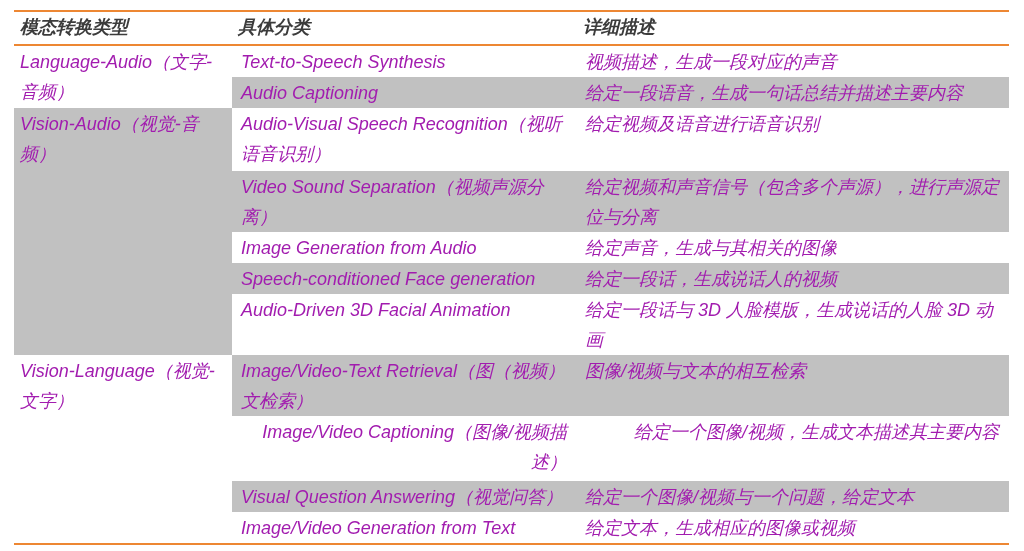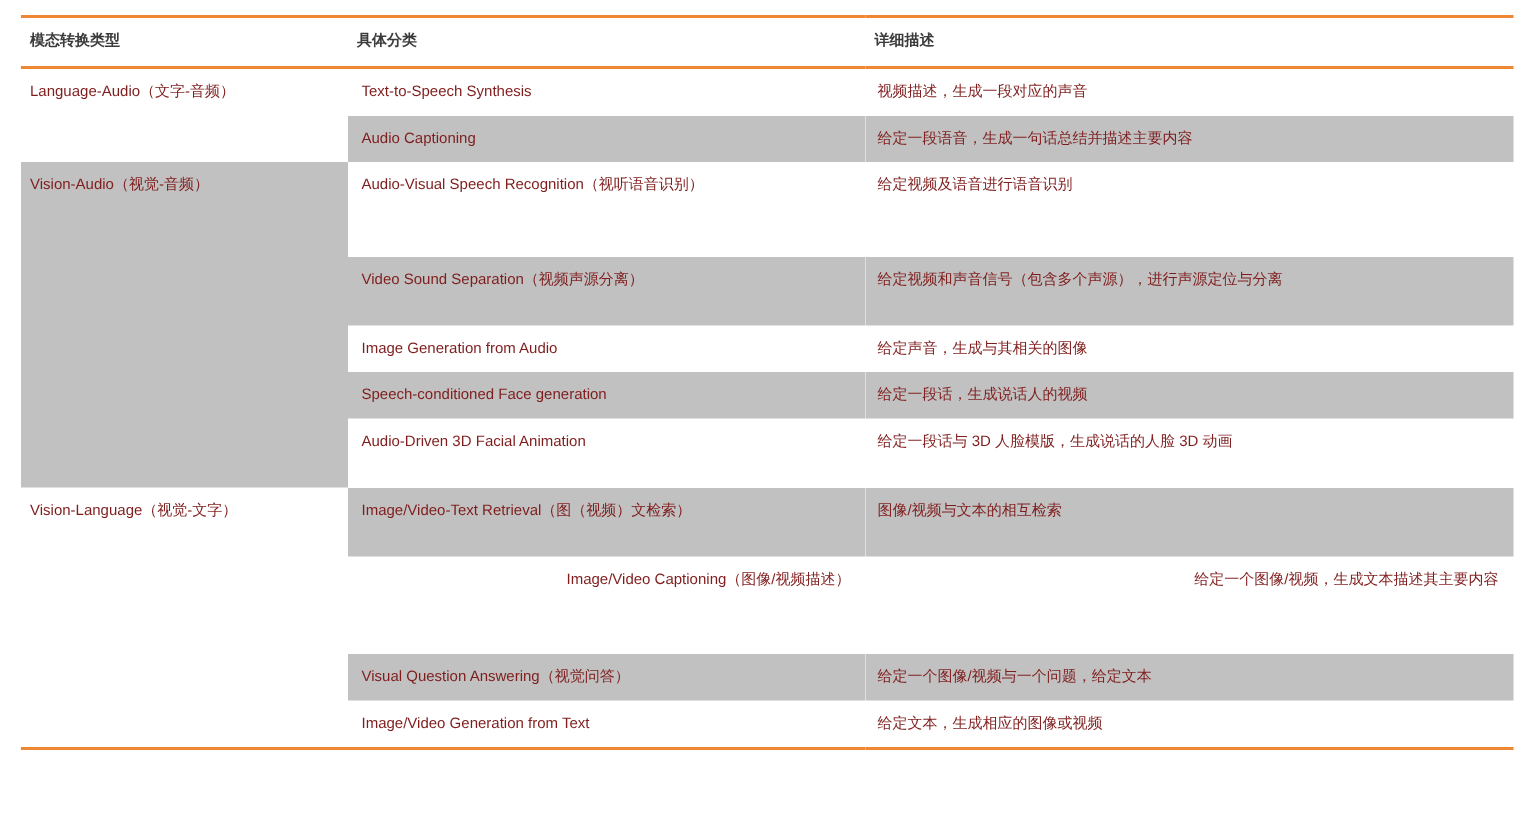--- a/index.html
+++ b/index.html
@@ -16,41 +16,42 @@
     height: 551px;
     overflow: hidden;
   }
   table.mod-table {
     border-collapse: collapse;
     table-layout: fixed;
     width: 995px;
     margin: 10px 0 0 14px;
     border-top: 2px solid #ED8733;
     border-bottom: 2px solid #ED8733;
-    font-size: 10px;
+    font-size: 18px;
+    font-style: italic;
   }
   table.mod-table col.c1 { width: 218px; }
   table.mod-table col.c2 { width: 345px; }
   table.mod-table col.c3 { width: 432px; }
 
   thead tr { height: 34px; border-bottom: 2px solid #ED8733; }
   th {
     text-align: left;
     vertical-align: middle;
     font-weight: bold;
     color: #3c3c3c;
     padding: 0 8px 2px 6px;
     white-space: nowrap;
     overflow: hidden;
   }
 
   td {
     vertical-align: top;
     line-height: 30px;
-    color: #7f1d1d;
+    color: #a21caf;
     padding: 1px 10px 0 9px;
     overflow: hidden;
   }
   td.group { padding-left: 6px; }
   td.desc  { padding-left: 8px; }
 
   tr.h29 { height: 29px; }
   tr.h30 { height: 30px; }
   tr.h32 { height: 32px; }
   tr.h62 { height: 46px; }

